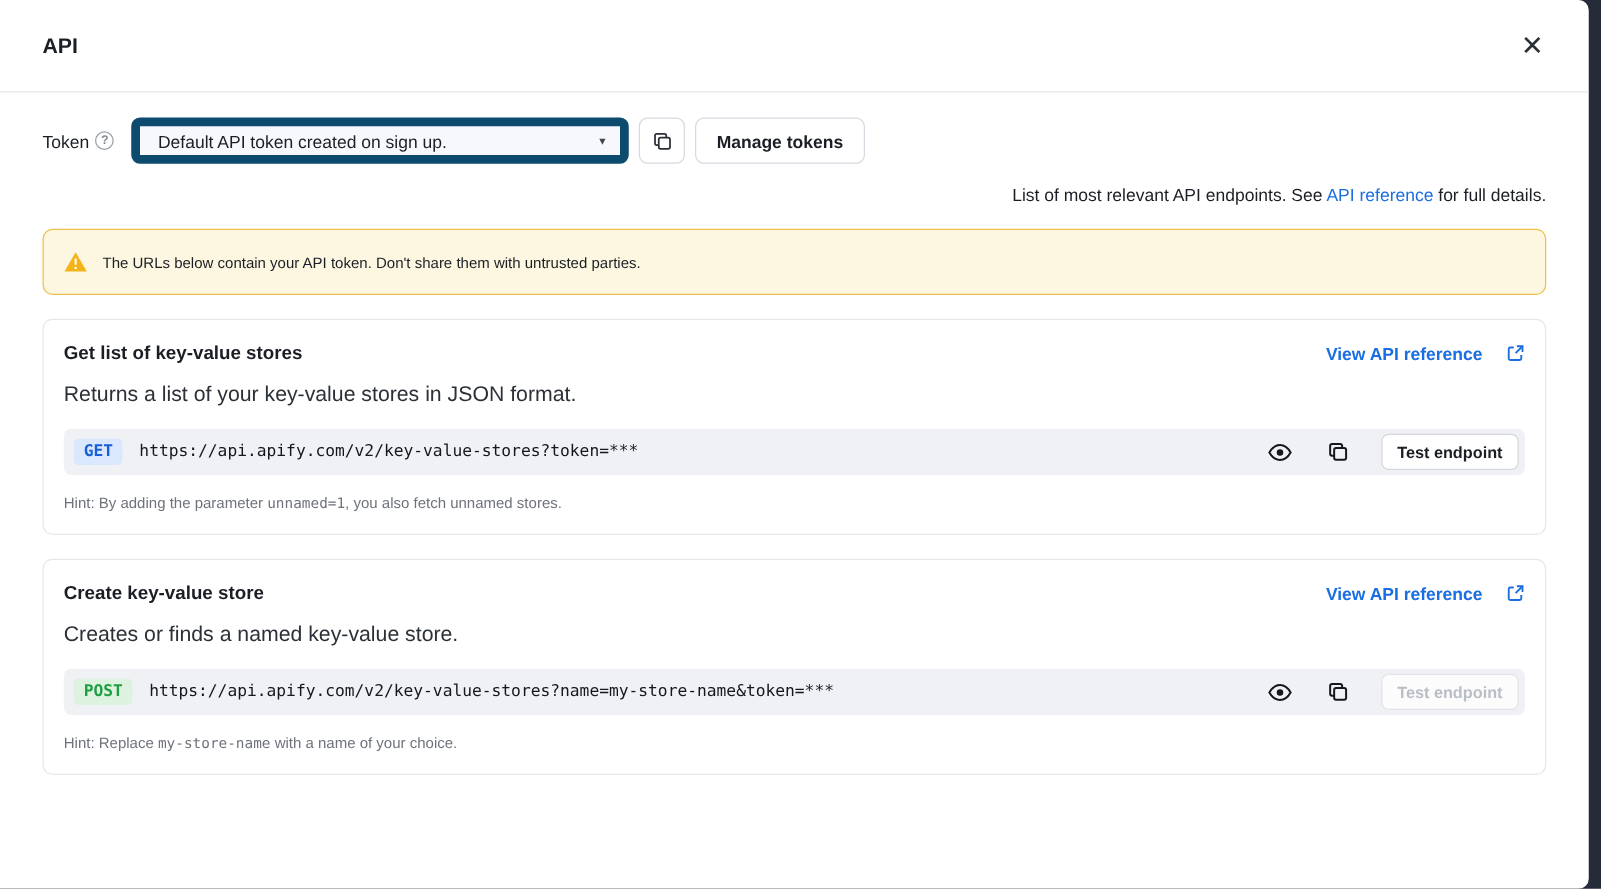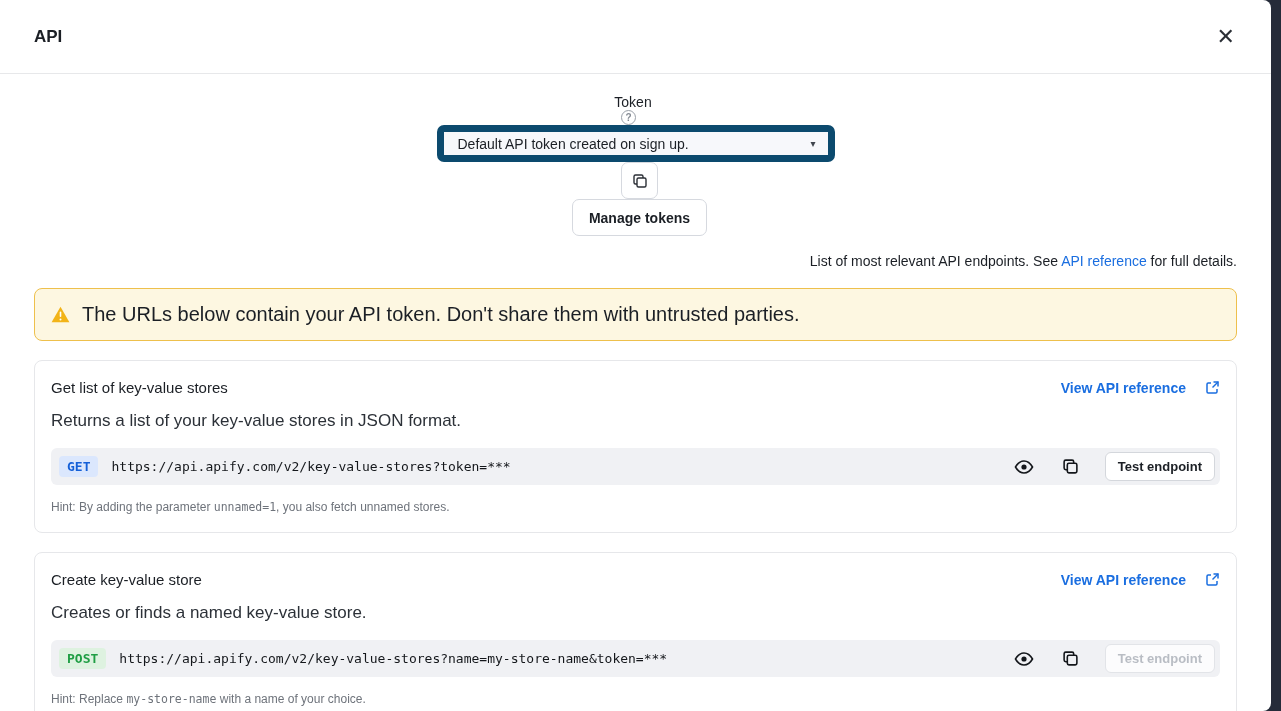--- a/index.html
+++ b/index.html
@@ -28,21 +28,21 @@
   }
   .modal-title { font-size: 17px; font-weight: bold; color: #1b1f25; }
   .close-btn {
     background: none; border: none; cursor: pointer;
     font-size: 22px; line-height: 1; color: #2b2f36;
     padding: 6px;
   }
   .content { padding: 20px 34px 0 34px; }
 
   
-  .token-row { display: flex; align-items: center; flex-direction: column; }
+  .token-row { display: flex; align-items: center; }
   .token-label { font-size: 14px; color: #1b1f25; margin-right: 5px; }
   .help-icon {
     width: 15px; height: 15px; border-radius: 50%;
     border: 1px solid #9aa0a8; color: #858b94;
     font-size: 10px; display: inline-flex; align-items: center; justify-content: center;
     margin-right: 14px; font-weight: bold;
   }
   .token-select {
     width: 398px; height: 37px;
     background: #f7f8fb;
@@ -74,32 +74,32 @@
 
   
   .warning {
     margin-top: 19px;
     display: flex; align-items: center; gap: 12px;
     min-height: 53px;
     padding: 0 16px;
     background: #fdf7e1;
     border: 1px solid #eec04c;
     border-radius: 8px;
-    font-size: 20px; color: #1b1f25;
+    font-size: 12px; color: #1b1f25;
   }
 
   
   .card {
     margin-top: 19px;
     border: 1px solid #e6e7ea;
     border-radius: 8px;
     padding: 18px 16px 18px 16px;
   }
   .card-head { display: flex; align-items: center; justify-content: space-between; }
-  .card-title { font-size: 15px; font-weight: normal; color: #1b1f25; text-align: right; }
+  .card-title { font-size: 15px; font-weight: bold; color: #1b1f25; text-align: right; }
   .card-ref {
     display: inline-flex; align-items: center; gap: 19px;
     font-size: 14px; font-weight: bold; color: #1a6ee0;
     text-decoration: none; cursor: pointer;
   }
   .card-desc { margin-top: 15px; font-size: 17px; color: #2c3138; }
 
   .endpoint-bar {
     margin-top: 17px;
     display: flex; align-items: center;

